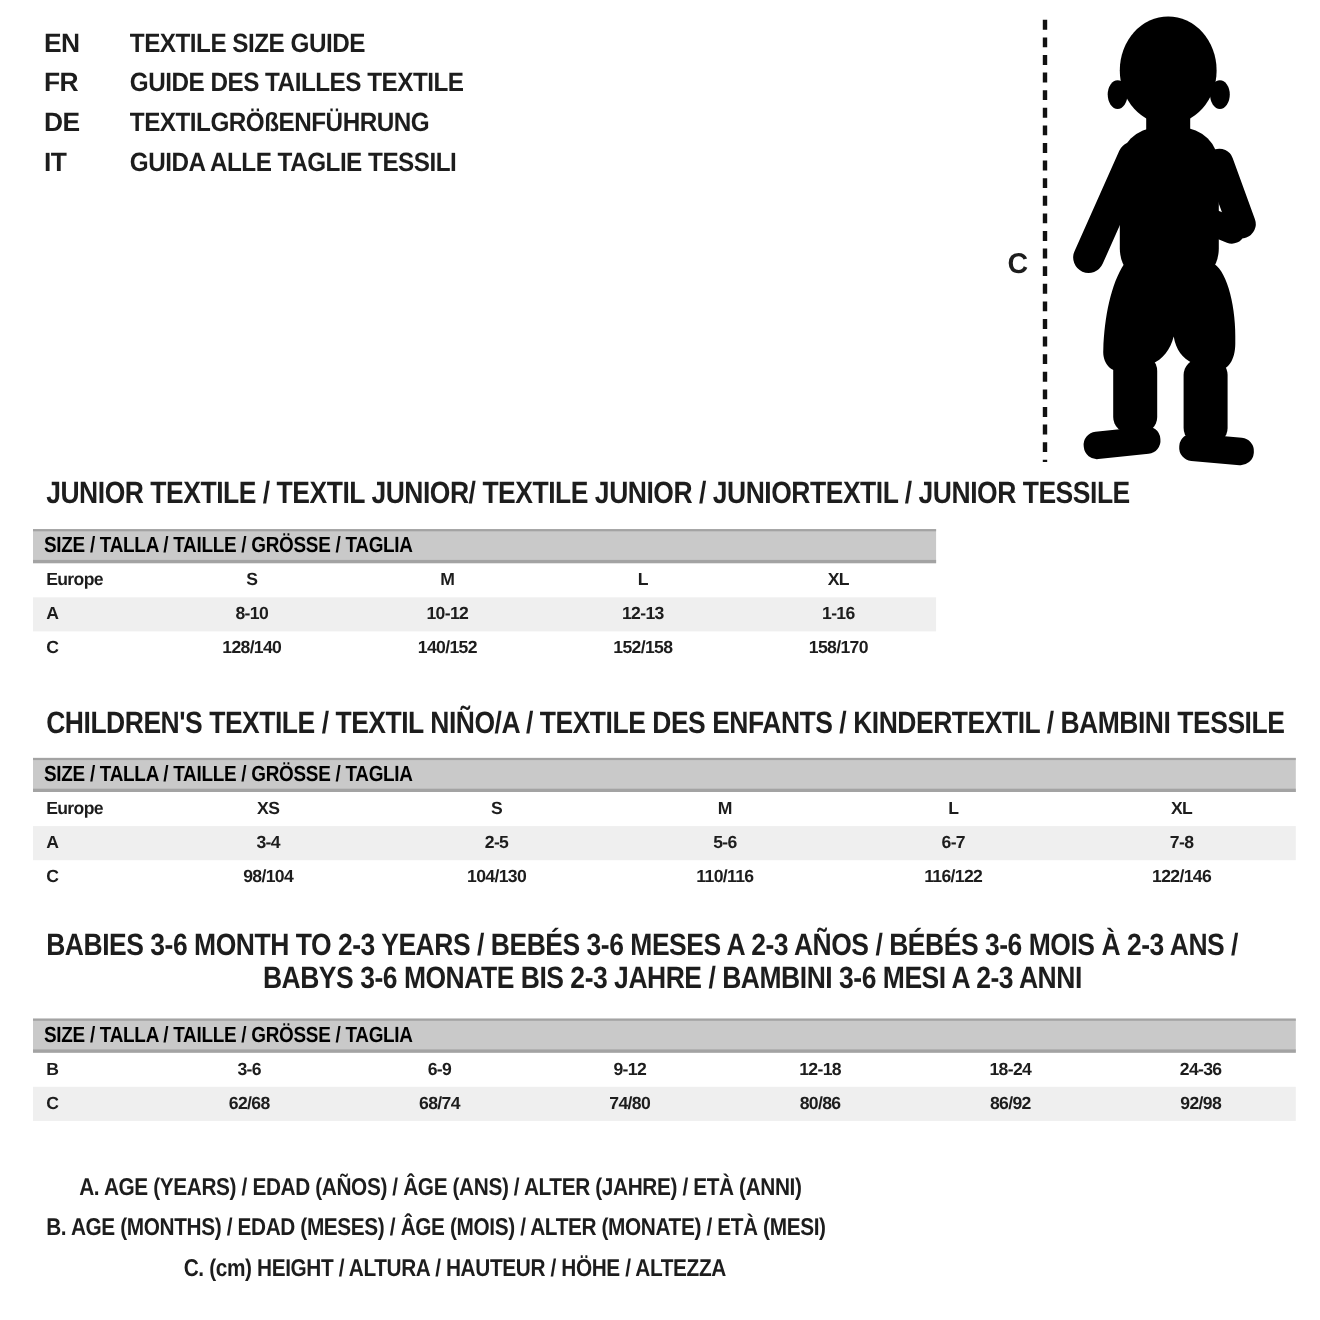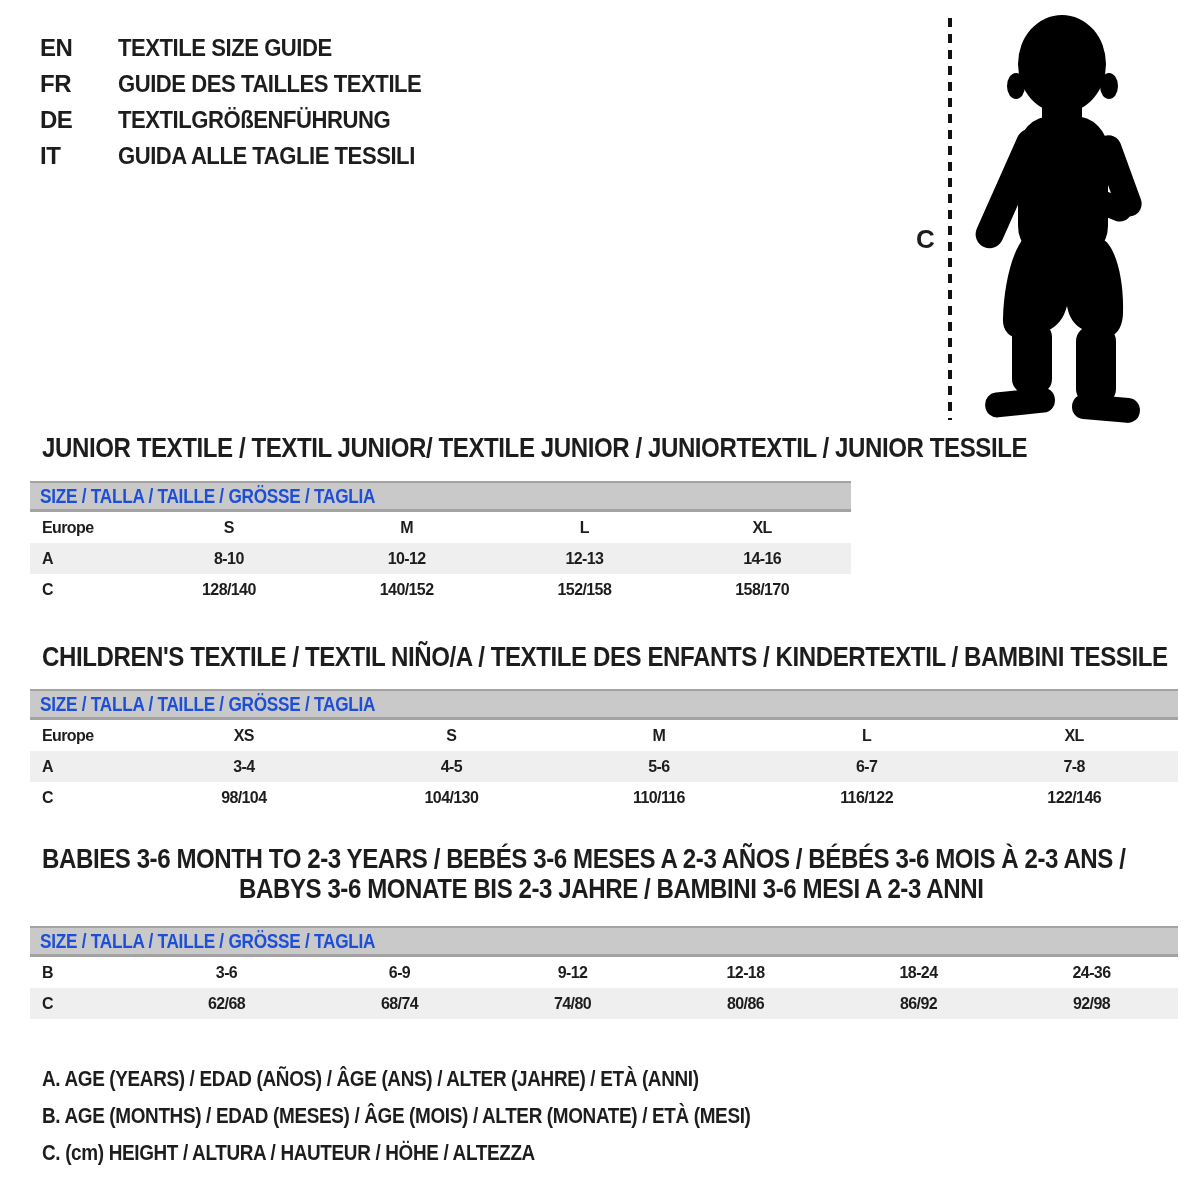--- a/index.html
+++ b/index.html
@@ -6,42 +6,42 @@
   .page{
     position:relative;width:1200px;height:1200px;background:#ffffff;overflow:hidden;
     font-family:"Liberation Sans","DejaVu Sans",sans-serif;color:#1d1d1d;font-weight:700;
   }
   
   .cx{display:inline-block;transform:scaleX(0.86);transform-origin:0 50%;white-space:nowrap;}
   .cx92{display:inline-block;transform:scaleX(0.92);transform-origin:0 50%;white-space:nowrap;}
 
   
   .lang-block{position:absolute;left:40px;top:26px;}
-  .lang-row{display:flex;height:36px;align-items:flex-end;font-size:24px;letter-spacing:-0.5px;}
+  .lang-row{display:flex;height:36px;align-items:flex-start;font-size:24px;letter-spacing:-0.5px;}
   .lang-code{width:78px;}
   
   .figure-wrap{position:absolute;left:900px;top:0;width:260px;height:430px;}
   
   .heading{position:absolute;left:42px;font-size:28px;letter-spacing:-0.5px;white-space:nowrap;}
   .heading .line{display:block;height:30px;line-height:30px;}
   
   .size-table{position:absolute;left:30px;}
   .bar{
     box-sizing:border-box;height:31px;background:#c9c9c9;
     border-top:2px solid #a3a3a3;border-bottom:3px solid #a3a3a3;
     display:flex;align-items:center;padding-left:10px;
-    font-size:20px;color:#1d4ed8;letter-spacing:-0.3px;
+    font-size:20px;color:#000000;letter-spacing:-0.3px;
   }
   .trow{display:flex;height:31px;align-items:center;font-size:16px;letter-spacing:-0.6px;}
   .trow.alt{background:#efefef;}
   .cell{flex:1;text-align:center;}
   .cell.rowlabel{flex:0 0 110px;text-align:left;padding-left:12px;box-sizing:border-box;}
   
   .legend{position:absolute;left:42px;top:1060px;font-size:22px;letter-spacing:-0.4px;}
-  .legend .line{display:block;height:37px;line-height:37px;}
+  .legend .line{display:block;height:37px;line-height:37px;text-align:center;}
 </style>
 </head>
 <body>
 
 <div class="page">
 
   <div class="lang-block">
     <div class="lang-row">
       <span class="lang-code">EN</span>
       <span class="cx92">TEXTILE SIZE GUIDE</span>
@@ -104,21 +104,21 @@
       <div class="cell">S</div>
       <div class="cell">M</div>
       <div class="cell">L</div>
       <div class="cell">XL</div>
     </div>
     <div class="trow alt">
       <div class="cell rowlabel">A</div>
       <div class="cell">8-10</div>
       <div class="cell">10-12</div>
       <div class="cell">12-13</div>
-      <div class="cell">14-16</div>
+      <div class="cell">1-16</div>
     </div>
     <div class="trow">
       <div class="cell rowlabel">C</div>
       <div class="cell">128/140</div>
       <div class="cell">140/152</div>
       <div class="cell">152/158</div>
       <div class="cell">158/170</div>
     </div>
   </div>
 
@@ -133,21 +133,21 @@
       <div class="cell rowlabel">Europe</div>
       <div class="cell">XS</div>
       <div class="cell">S</div>
       <div class="cell">M</div>
       <div class="cell">L</div>
       <div class="cell">XL</div>
     </div>
     <div class="trow alt">
       <div class="cell rowlabel">A</div>
       <div class="cell">3-4</div>
-      <div class="cell">4-5</div>
+      <div class="cell">2-5</div>
       <div class="cell">5-6</div>
       <div class="cell">6-7</div>
       <div class="cell">7-8</div>
     </div>
     <div class="trow">
       <div class="cell rowlabel">C</div>
       <div class="cell">98/104</div>
       <div class="cell">104/130</div>
       <div class="cell">110/116</div>
       <div class="cell">116/122</div>

